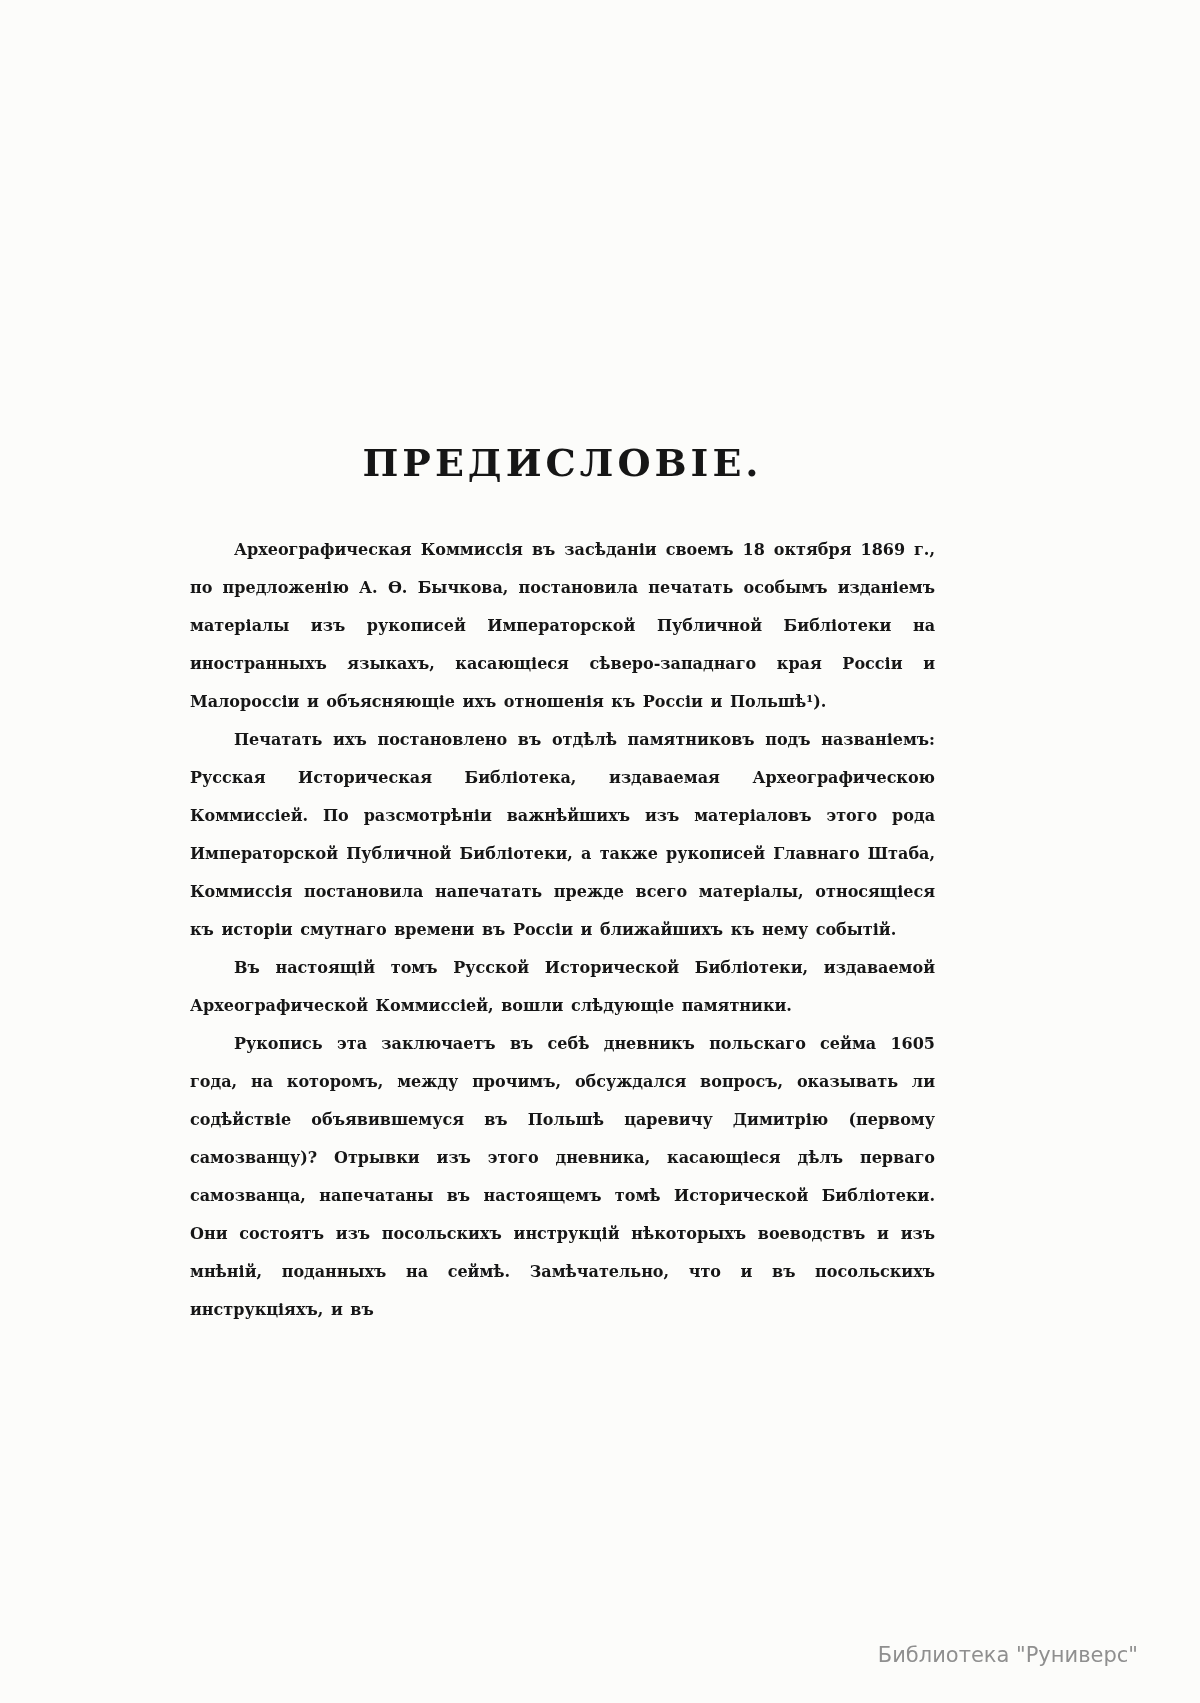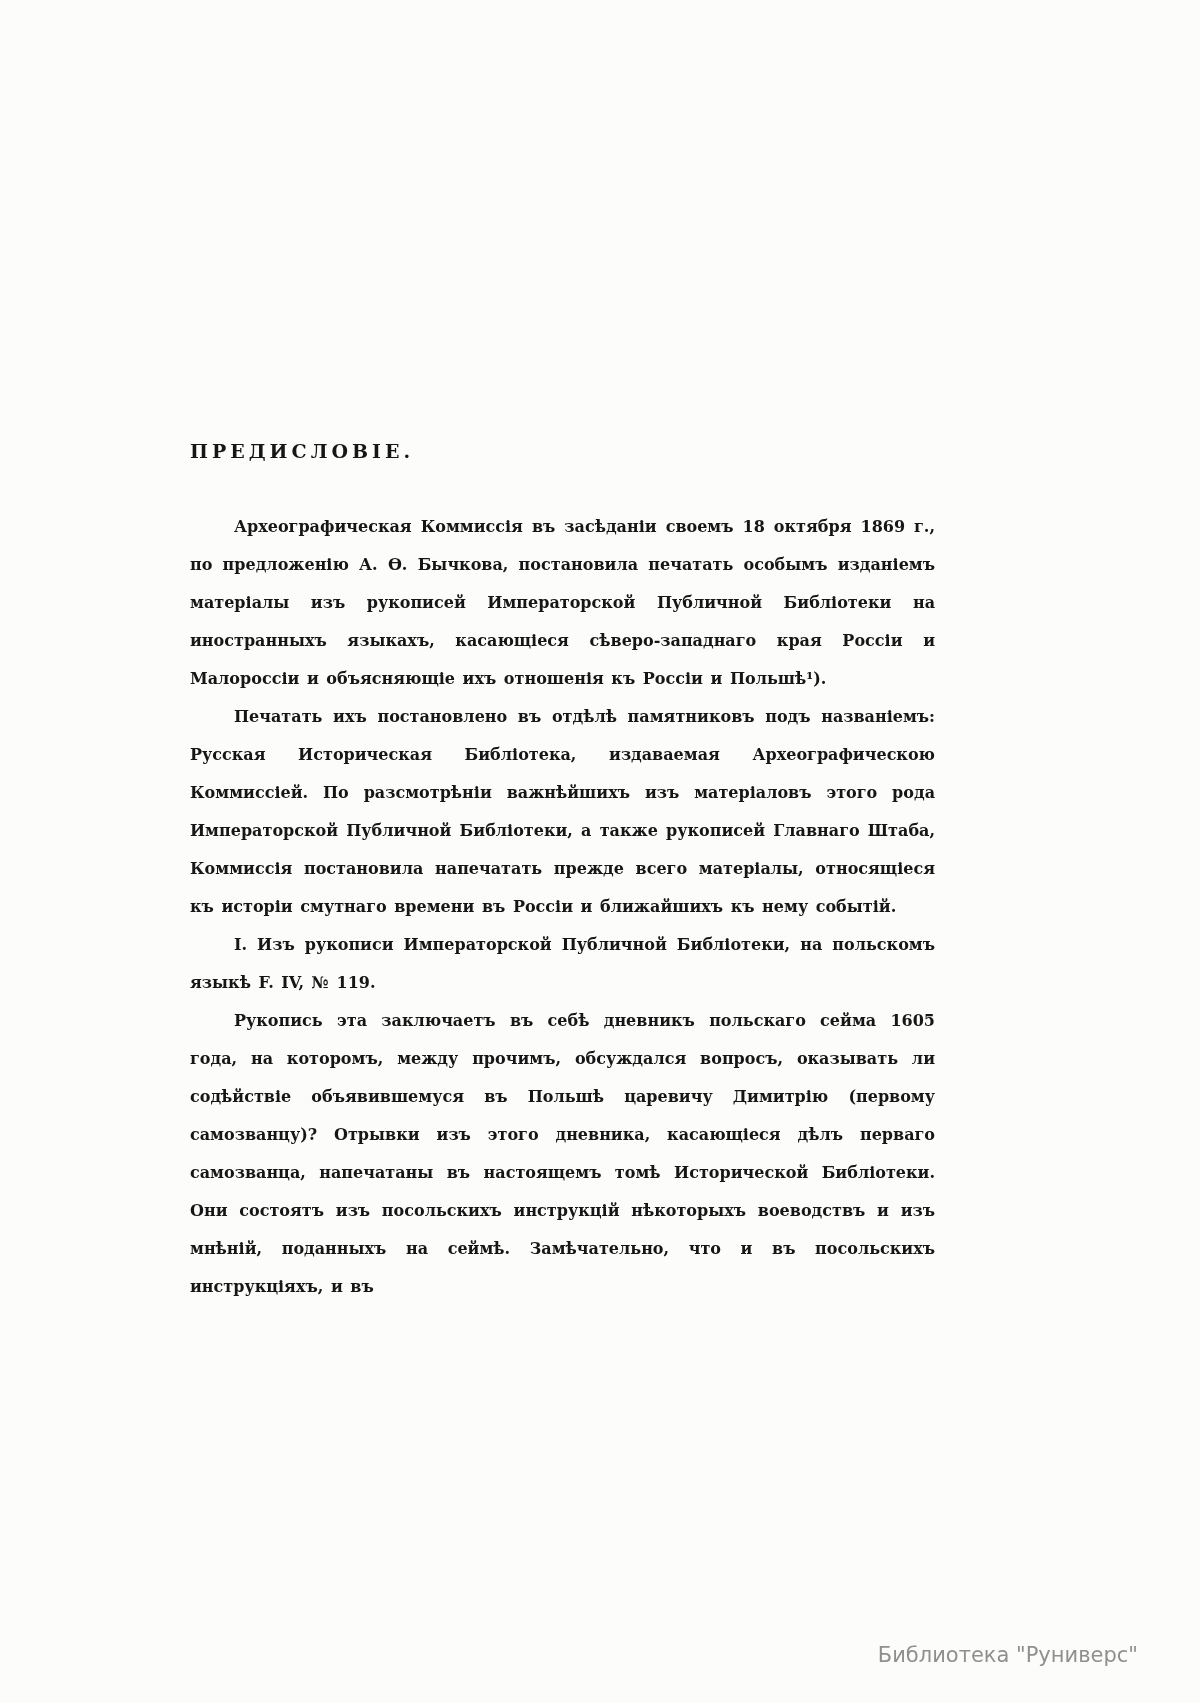--- a/index.html
+++ b/index.html
@@ -17,21 +17,22 @@
     font-family: "DejaVu Serif", "Liberation Serif", serif;
     color: #161616;
   }
   .content {
     position: absolute;
     left: 190px;
     top: 440px;
     width: 745px;
   }
   .title {
-    font-size: 19px;
+    text-align: center;
+    font-size: 38px;
     font-weight: bold;
     letter-spacing: 4px;
     margin: 0 0 46px 0;
   }
   .body-text p {
     font-size: 16px;
     font-weight: bold;
     line-height: 38px;
     text-align: justify;
     text-indent: 44px;
@@ -49,19 +50,19 @@
 </style>
 </head>
 <body>
 
 <div class="page">
   <div class="content">
     <h1 class="title">ПРЕДИСЛОВІЕ.</h1>
     <div class="body-text">
       <p>Археографическая Коммиссія въ засѣданіи своемъ 18 октября 1869 г., по предложенію А. Ѳ. Бычкова, постановила печатать особымъ изданіемъ матеріалы изъ рукописей Императорской Публичной Библіотеки на иностранныхъ языкахъ, касающіеся сѣверо-западнаго края Россіи и Малороссіи и объясняющіе ихъ отношенія къ Россіи и Польшѣ¹).</p>
       <p>Печатать ихъ постановлено въ отдѣлѣ памятниковъ подъ названіемъ: Русская Историческая Библіотека, издаваемая Археографическою Коммиссіей. По разсмотрѣніи важнѣйшихъ изъ матеріаловъ этого рода Императорской Публичной Библіотеки, а также рукописей Главнаго Штаба, Коммиссія постановила напечатать прежде всего матеріалы, относящіеся къ исторіи смутнаго времени въ Россіи и ближайшихъ къ нему событій.</p>
-      <p>I. Изъ рукописи Императорской Публичной Библіотеки, на польскомъ языкѣ F. IV, № 119.</p>
+      <p>Въ настоящій томъ Русской Исторической Библіотеки, издаваемой Археографической Коммиссіей, вошли слѣдующіе памятники.</p>
       <p>Рукопись эта заключаетъ въ себѣ дневникъ польскаго сейма 1605 года, на которомъ, между прочимъ, обсуждался вопросъ, оказывать ли содѣйствіе объявившемуся въ Польшѣ царевичу Димитрію (первому самозванцу)? Отрывки изъ этого дневника, касающіеся дѣлъ перваго самозванца, напечатаны въ настоящемъ томѣ Исторической Библіотеки. Они состоятъ изъ посольскихъ инструкцій нѣкоторыхъ воеводствъ и изъ мнѣній, поданныхъ на сеймѣ. Замѣчательно, что и въ посольскихъ инструкціяхъ, и въ</p>
     </div>
 
   </div>
   <div class="watermark">Библиотека "Руниверс"</div>
 </div>
 
 </body></html>

